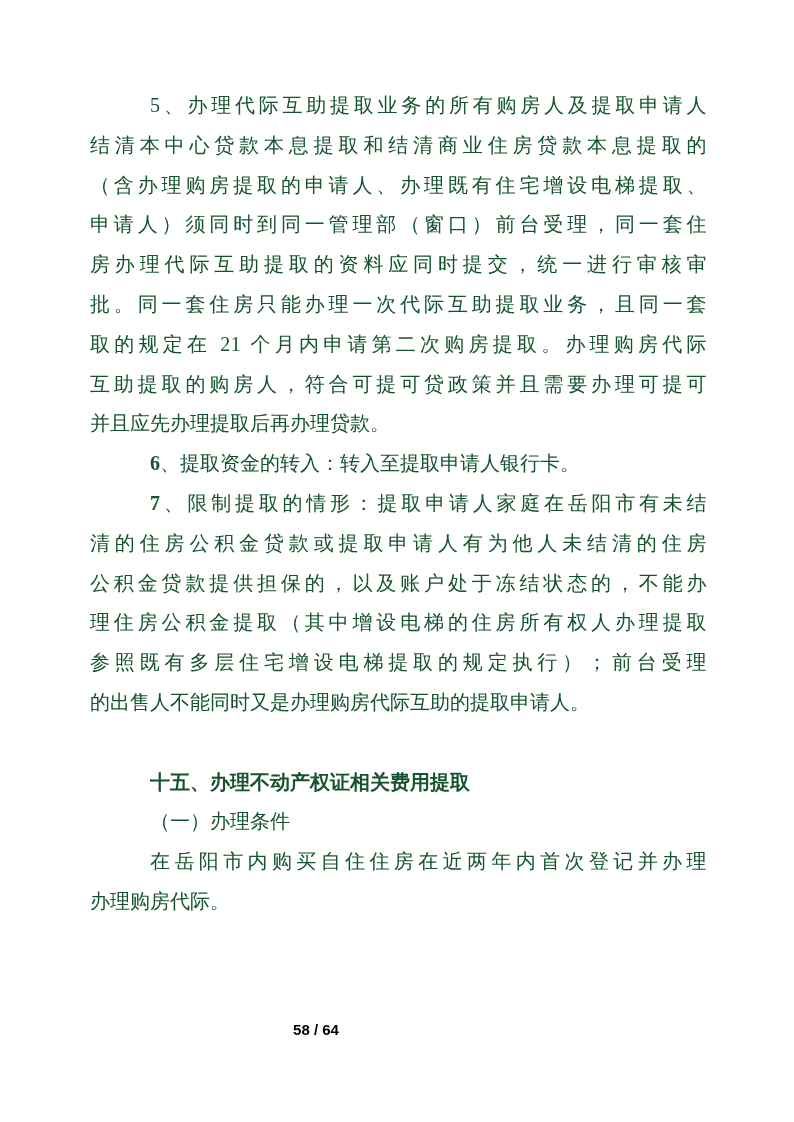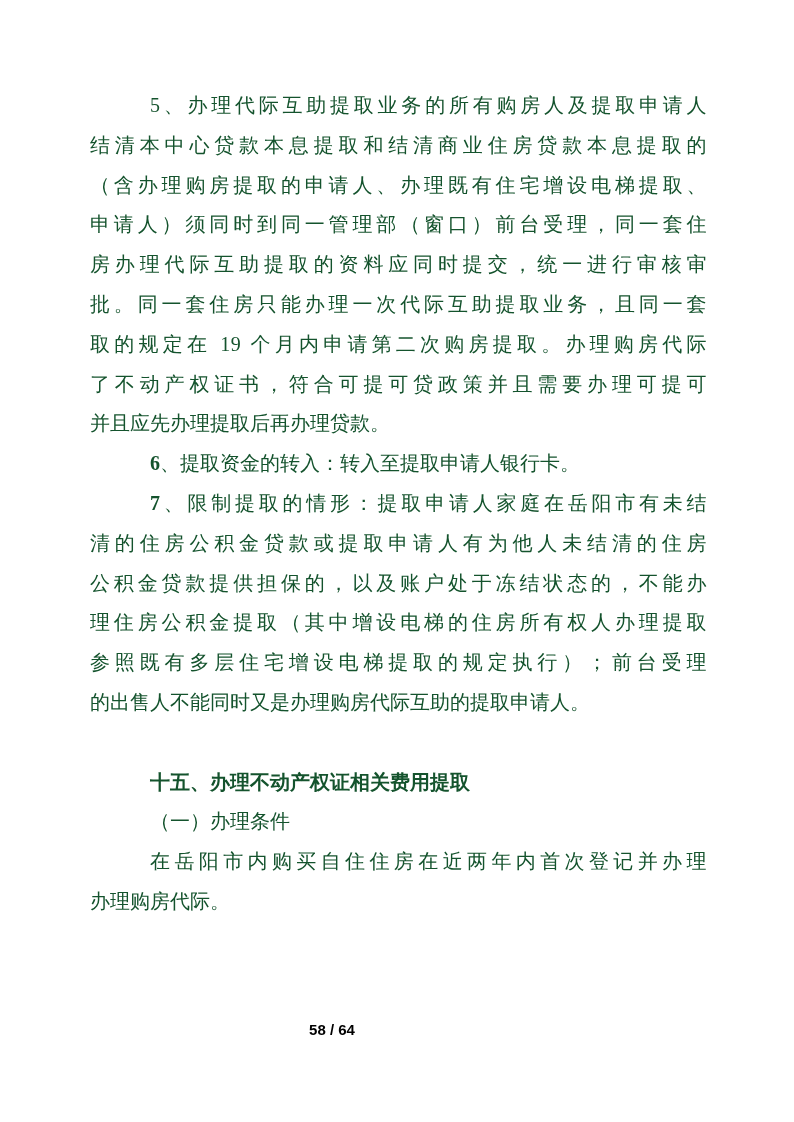--- a/index.html
+++ b/index.html
@@ -41,43 +41,43 @@
   }
   .b {
     font-weight: bold;
   }
   .num {
     font-weight: bold;
   }
   .footer {
     position: absolute;
     top: 1021px;
-    left: 16px;
+    left: 0;
     width: 632px;
     text-align: center;
     font-family: "Liberation Sans", "DejaVu Sans", sans-serif;
     font-weight: bold;
     font-size: 15px;
     color: #000000;
   }
 </style>
 </head>
 <body>
 
 <div class="page">
   <div class="content">
 
   <div class="line j ind">5、办理代际互助提取业务的所有购房人及提取申请人</div>
       <div class="line j">结清本中心贷款本息提取和结清商业住房贷款本息提取的</div>
       <div class="line j">（含办理购房提取的申请人、办理既有住宅增设电梯提取、</div>
       <div class="line j">申请人）须同时到同一管理部（窗口）前台受理，同一套住</div>
       <div class="line j">房办理代际互助提取的资料应同时提交，统一进行审核审</div>
       <div class="line j">批。同一套住房只能办理一次代际互助提取业务，且同一套</div>
-      <div class="line j">取的规定在 19 个月内申请第二次购房提取。办理购房代际</div>
-      <div class="line j">了不动产权证书，符合可提可贷政策并且需要办理可提可</div>
+      <div class="line j">取的规定在 21 个月内申请第二次购房提取。办理购房代际</div>
+      <div class="line j">互助提取的购房人，符合可提可贷政策并且需要办理可提可</div>
       <div class="line">并且应先办理提取后再办理贷款。</div>
       <div class="line ind"><span class="num">6</span>、提取资金的转入：转入至提取申请人银行卡。</div>
       <div class="line j ind"><span class="num">7</span>、限制提取的情形：提取申请人家庭在岳阳市有未结</div>
       <div class="line j">清的住房公积金贷款或提取申请人有为他人未结清的住房</div>
       <div class="line j">公积金贷款提供担保的，以及账户处于冻结状态的，不能办</div>
       <div class="line j">理住房公积金提取（其中增设电梯的住房所有权人办理提取</div>
       <div class="line j">参照既有多层住宅增设电梯提取的规定执行）；前台受理</div>
       <div class="line">的出售人不能同时又是办理购房代际互助的提取申请人。</div>
       <div class="line blank"></div>
       <div class="line ind b">十五、办理不动产权证相关费用提取</div>

